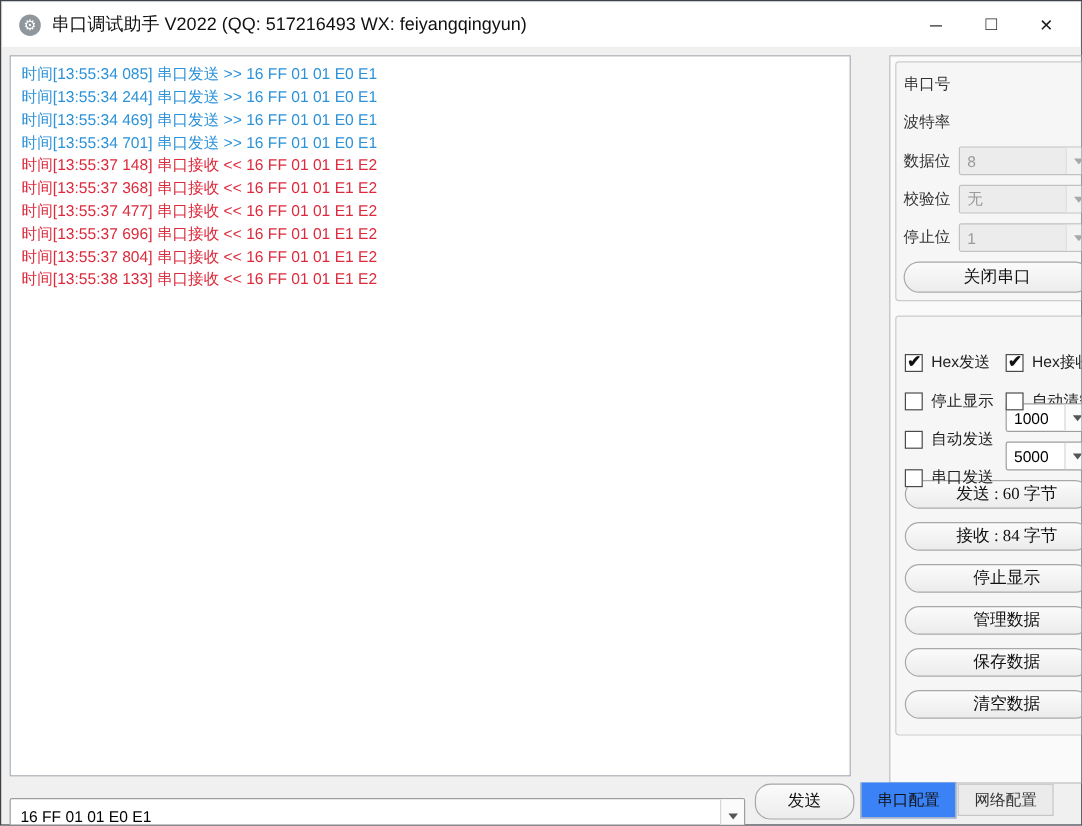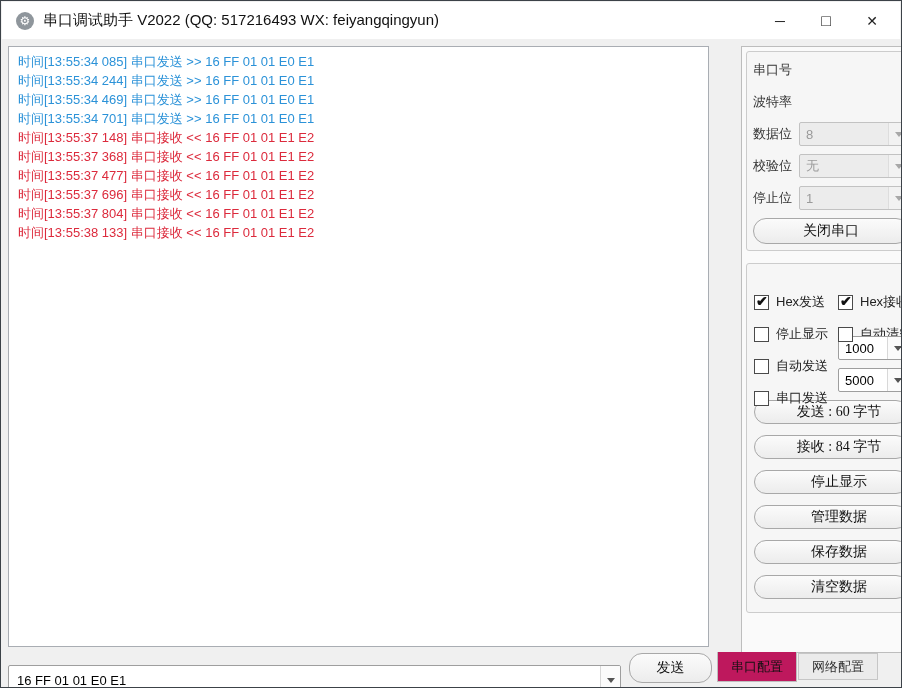--- a/index.html
+++ b/index.html
@@ -64,21 +64,21 @@
           position:relative; flex:none; }
   .checkbox-item.checked .cbox::after { content:"✔"; position:absolute; left:1px; top:-3px;
           font-size:14px; font-weight:bold; color:#111; }
   .opt-row .combo { flex:1; }
   .action-btn { width:100%; height:24px; margin-bottom:11px;padding-left:16px; }
   .action-btn.first { margin-top:4px; }
   .action-btn.last { margin-bottom:0; }
 
   
   .tab { position:absolute; font-size:13px; display:flex; align-items:center; justify-content:center; }
-  .tab.active { left:716px; top:651px; width:80px; height:30px; background:#be185d;
+  .tab.active { left:716px; top:651px; width:80px; height:30px; background:#3b82f6;
                 border:1px solid #bdbdbd; border-top:none; color:#111; }
   .tab.inactive { left:797px; top:652px; width:80px; height:27px; background:#ebebeb;
                   border:1px solid #c6c6c6; color:#333; }
 
   
   .send-combo { position:absolute; left:7px; top:664px; width:613px; height:30px; }
   .send-combo input { flex:1; border:none; outline:none; font-size:13px; padding-left:8px;
                       font-family:"Liberation Sans", sans-serif; color:#000; background:transparent; }
   .send-btn { position:absolute; left:628px; top:652px; width:83px; height:30px; }
 </style>

